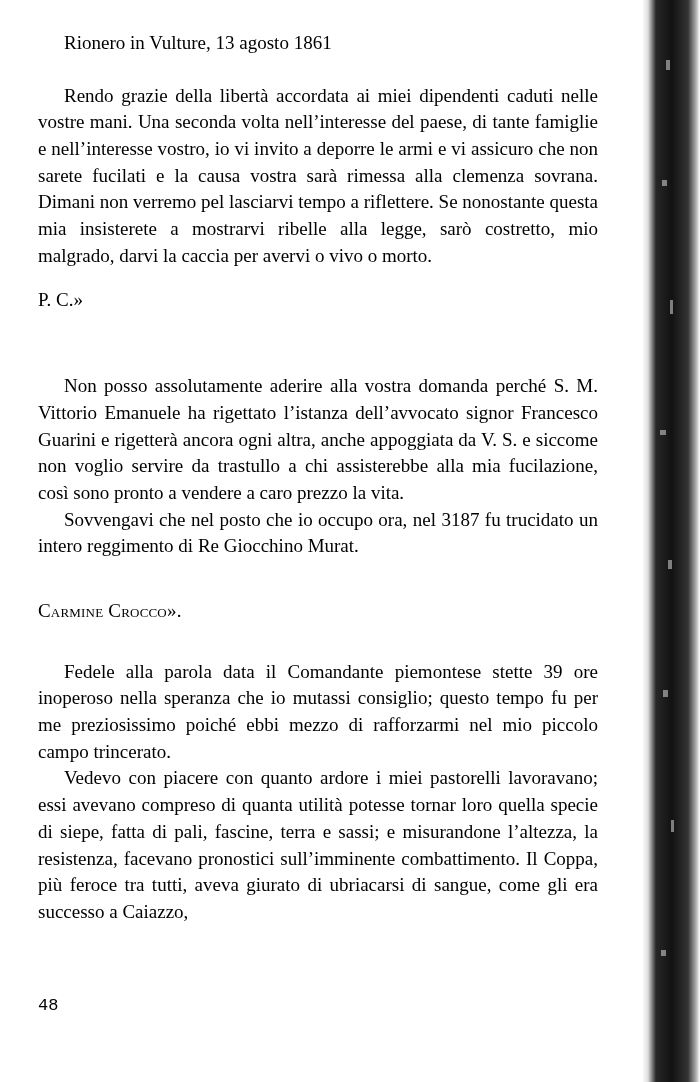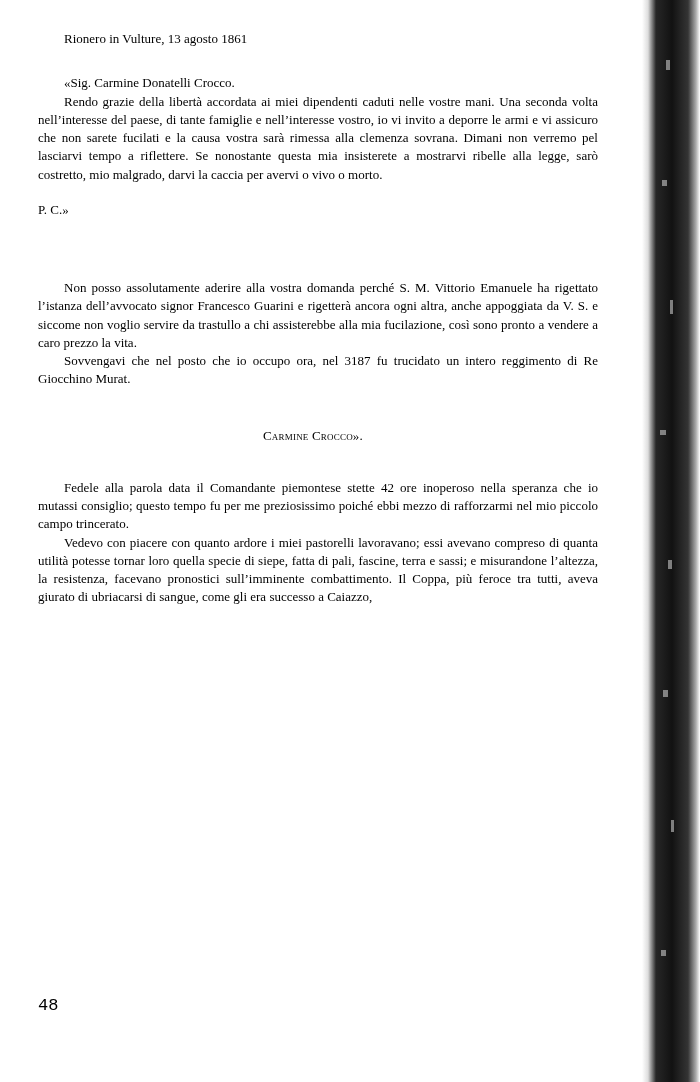--- a/index.html
+++ b/index.html
@@ -50,42 +50,42 @@
 
   .content {
     position: absolute;
     left: 38px;
     top: 30px;
     width: 560px;
   }
 
   p {
     margin: 0;
-    font-size: 13px;
+    font-size: 19px;
     line-height: 1.405;
     text-align: justify;
     text-justify: inter-word;
   }
 
   .indent {
     text-indent: 26px;
   }
 
   .gap-sm { height: 17px; }
   .gap-md { height: 26px; }
   .gap-lg { height: 34px; }
   .gap-xl { height: 38px; }
 
   .right {
     text-align: left;
     text-indent: 0;
   }
 
   .signature {
-    text-align: center;
+    text-align: left;
     text-indent: 0;
     padding-right: 10px;
   }
   .smallcaps {
     font-variant: small-caps;
     letter-spacing: .2px;
   }
 
   .folio {
     position: absolute;
@@ -97,37 +97,36 @@
 </style>
 </head>
 <body>
 
 <div class="page">
   <div class="content">
 
     <p class="indent">Rionero in Vulture, 13 agosto 1861</p>
     <div class="gap-md"></div>
 
-    <p class="indent">«Sig. Carmine Donatelli Crocco.</p>
     <p class="indent">Rendo grazie della libertà accordata ai miei dipendenti caduti nelle vostre mani. Una seconda volta nell’interesse del paese, di tante famiglie e nell’interesse vostro, io vi invito a deporre le armi e vi assicuro che non sarete fucilati e la causa vostra sarà rimessa alla clemenza sovrana. Dimani non verremo pel lasciarvi tempo a riflettere. Se nonostante questa mia insisterete a mostrarvi ribelle alla legge, sarò costretto, mio malgrado, darvi la caccia per avervi o vivo o morto.</p>
     <div class="gap-sm"></div>
 
     <p class="right">P. C.»</p>
     <div class="gap-lg"></div>
 
     <div class="gap-md"></div>
 
     <p class="indent">Non posso assolutamente aderire alla vostra domanda perché S. M. Vittorio Emanuele ha rigettato l’istanza dell’avvocato signor Francesco Guarini e rigetterà ancora ogni altra, anche appoggiata da V. S. e siccome non voglio servire da trastullo a chi assisterebbe alla mia fucilazione, così sono pronto a vendere a caro prezzo la vita.</p>
     <p class="indent">Sovvengavi che nel posto che io occupo ora, nel 3187 fu trucidato un intero reggimento di Re Giocchino Murat.</p>
     <div class="gap-xl"></div>
 
     <p class="signature smallcaps">Carmine Crocco».</p>
     <div class="gap-lg"></div>
 
-    <p class="indent">Fedele alla parola data il Comandante piemontese stette 42 ore inoperoso nella speranza che io mutassi consiglio; questo tempo fu per me preziosissimo poiché ebbi mezzo di rafforzarmi nel mio piccolo campo trincerato.</p>
+    <p class="indent">Fedele alla parola data il Comandante piemontese stette 39 ore inoperoso nella speranza che io mutassi consiglio; questo tempo fu per me preziosissimo poiché ebbi mezzo di rafforzarmi nel mio piccolo campo trincerato.</p>
     <p class="indent">Vedevo con piacere con quanto ardore i miei pastorelli lavoravano; essi avevano compreso di quanta utilità potesse tornar loro quella specie di siepe, fatta di pali, fascine, terra e sassi; e misurandone l’altezza, la resistenza, facevano pronostici sull’imminente combattimento. Il Coppa, più feroce tra tutti, aveva giurato di ubriacarsi di sangue, come gli era successo a Caiazzo,</p>
 
   </div>
 
   <div class="folio">48</div>
 </div>
 
 <div class="scan-edge">
   <div class="speck" style="left:34px; top:60px; width:4px; height:10px;"></div>
   <div class="speck" style="left:30px; top:180px; width:5px; height:6px;"></div>

